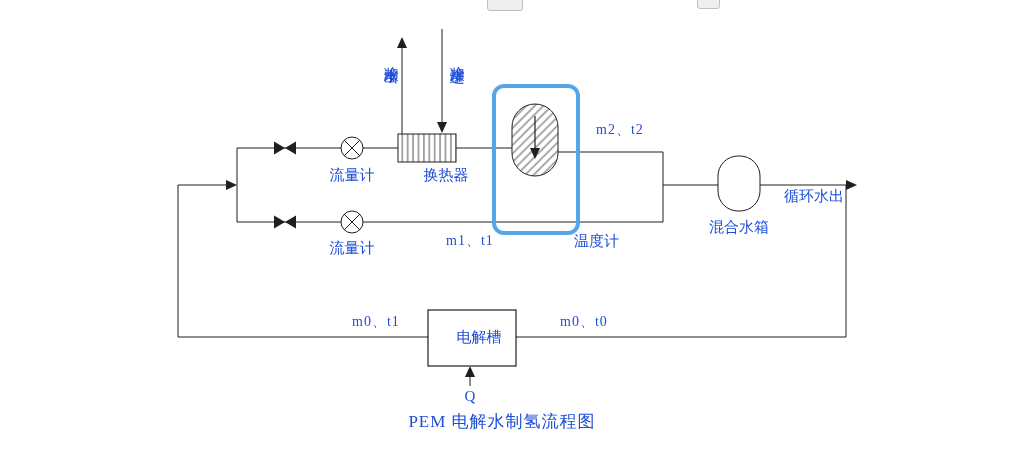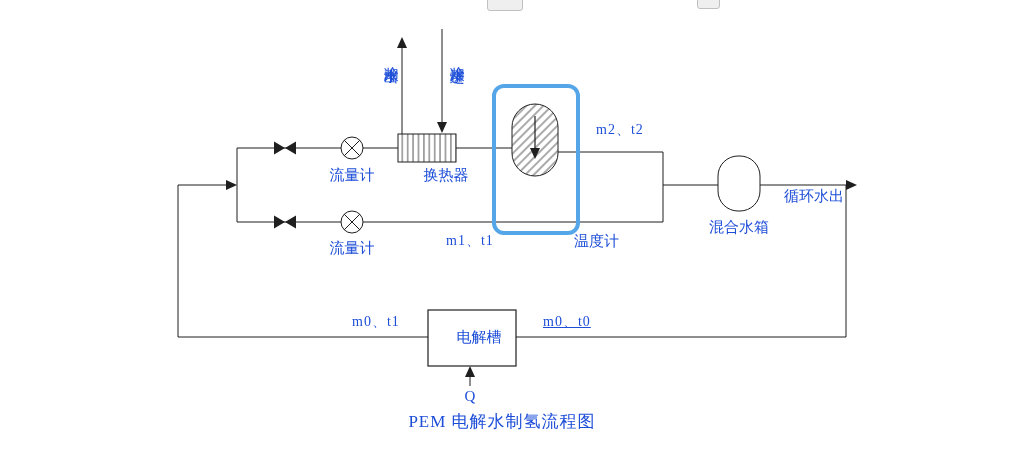--- a/index.html
+++ b/index.html
@@ -132,19 +132,19 @@
 
   <div class="lbl mt" style="left:596px;top:122px;">m2、t2</div>
   <div class="lbl ctr" style="left:352px;top:240px;">流量计</div>
   <div class="lbl mt" style="left:434px;top:233px;margin-left:12px;">m1、t1</div>
   <div class="lbl" style="left:574px;top:233px;text-align:right;">温度计</div>
 
   <div class="lbl ctr" style="left:739px;top:219px;">混合水箱</div>
   <div class="lbl" style="left:784px;top:188px;">循环水出</div>
 
   <div class="lbl mt" style="left:352px;top:314px;">m0、t1</div>
-  <div class="lbl mt" style="left:543px;top:314px;text-decoration:underline;">m0、t0</div>
+  <div class="lbl mt" style="left:560px;top:314px;">m0、t0</div>
   <div class="lbl ctr" style="left:472px;top:329px;padding-left:14px;">电解槽</div>
   <div class="lbl ctr" style="left:470px;top:388px;">Q</div>
 
   <div class="lbl ctr title" style="left:502px;top:412px;">PEM 电解水制氢流程图</div>
 
 </div>
 
 </body></html>

